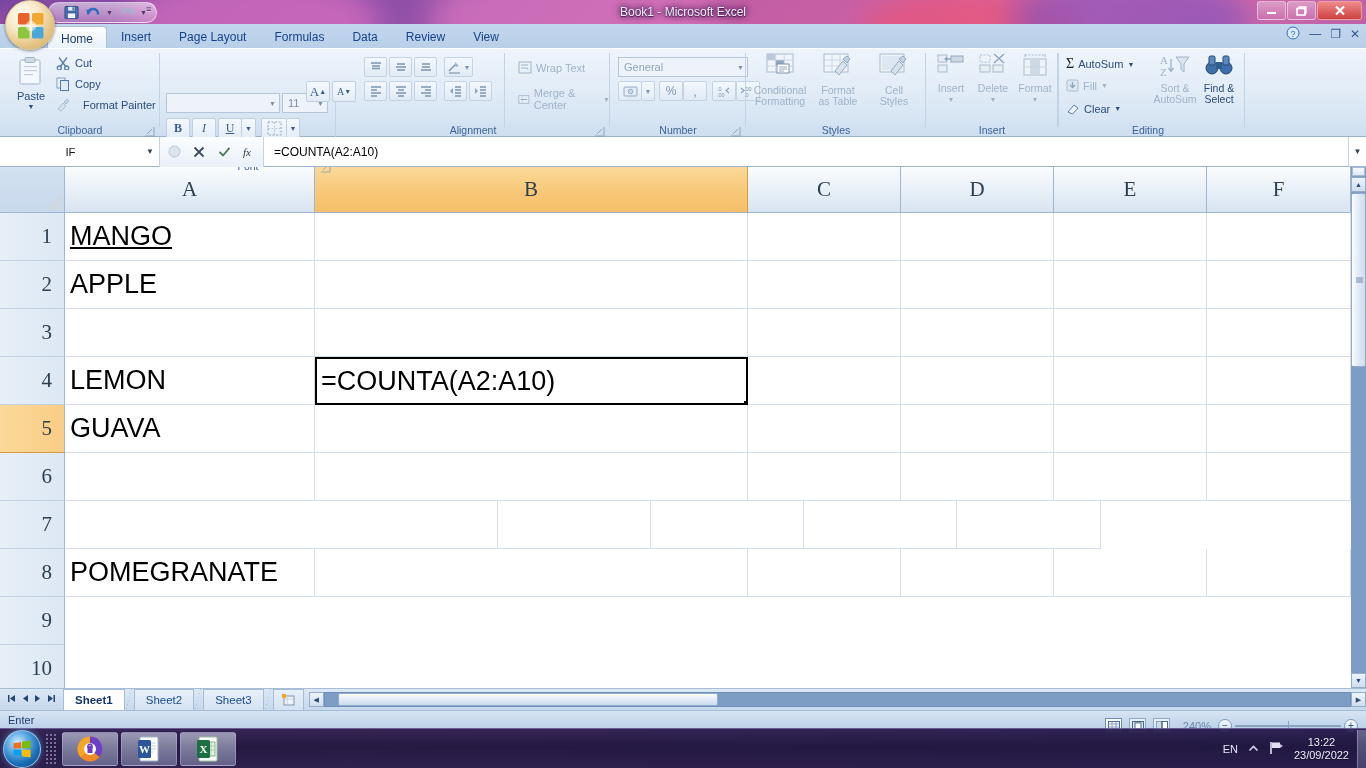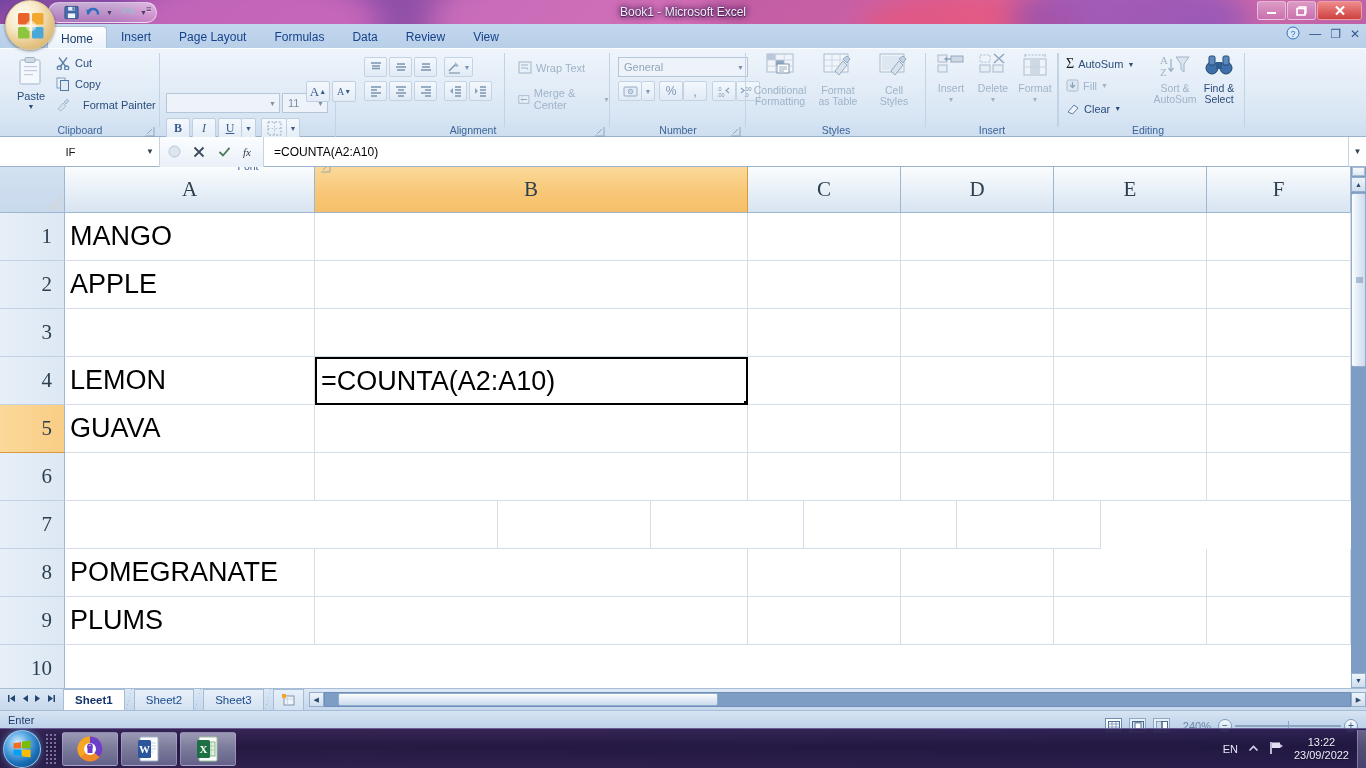--- a/index.html
+++ b/index.html
@@ -821,21 +821,21 @@
     <div class="rh" style="height:48px;">7</div>
     <div class="rh" style="height:48px;">8</div>
     <div class="rh" style="height:48px;">9</div>
     <div class="rh" style="height:48px;">10</div>
   </div>
 
   <div id="cells">
 
 
     <div class="row">
-      <div class="cell" style="width:250px;height:48px;">MANGO</div>
+      <div class="cell" style="width:250px;height:48px;text-decoration:underline;">MANGO</div>
       <div class="cell" style="width:433px;height:48px;"></div>
       <div class="cell" style="width:153px;height:48px;"></div>
       <div class="cell" style="width:153px;height:48px;"></div>
       <div class="cell" style="width:153px;height:48px;"></div>
       <div class="cell" style="width:144px;height:48px;"></div>
     </div>
 
     <div class="row">
       <div class="cell" style="width:250px;height:48px;">APPLE</div>
       <div class="cell" style="width:433px;height:48px;"></div>
@@ -891,28 +891,20 @@
 
     <div class="row">
       <div class="cell" style="width:250px;height:48px;">POMEGRANATE</div>
       <div class="cell" style="width:433px;height:48px;"></div>
       <div class="cell" style="width:153px;height:48px;"></div>
       <div class="cell" style="width:153px;height:48px;"></div>
       <div class="cell" style="width:153px;height:48px;"></div>
       <div class="cell" style="width:144px;height:48px;"></div>
     </div>
 
-    <div class="row">
-      <div class="cell" style="width:250px;height:48px;">PLUMS</div>
-      <div class="cell" style="width:433px;height:48px;"></div>
-      <div class="cell" style="width:153px;height:48px;"></div>
-      <div class="cell" style="width:153px;height:48px;"></div>
-      <div class="cell" style="width:153px;height:48px;"></div>
-      <div class="cell" style="width:144px;height:48px;"></div>
-    </div>
   </div>
 
   <div id="vsb">
     <div class="sb-split"></div>
     <div class="sb-up">▲</div>
     <div class="sb-thumb">
       <svg class="sb-grip" width="7" height="6" viewBox="0 0 7 6">
         <path d="M0 1 H7 M0 3 H7 M0 5 H7" stroke="#6e8cae" stroke-width="1"></path>
       </svg>
     </div>

